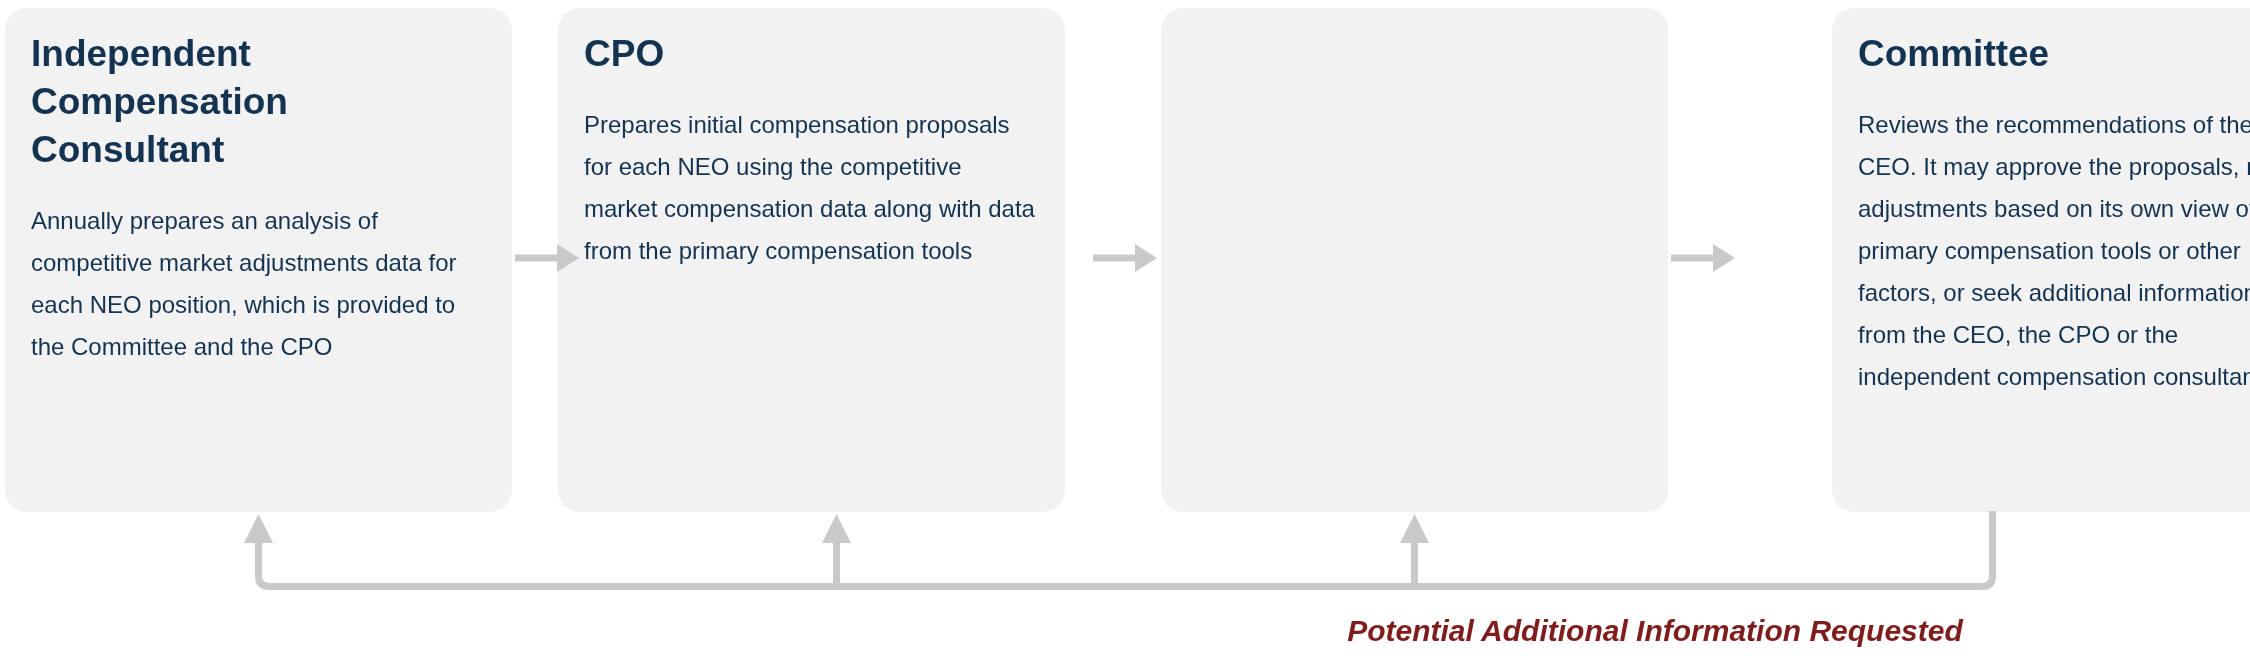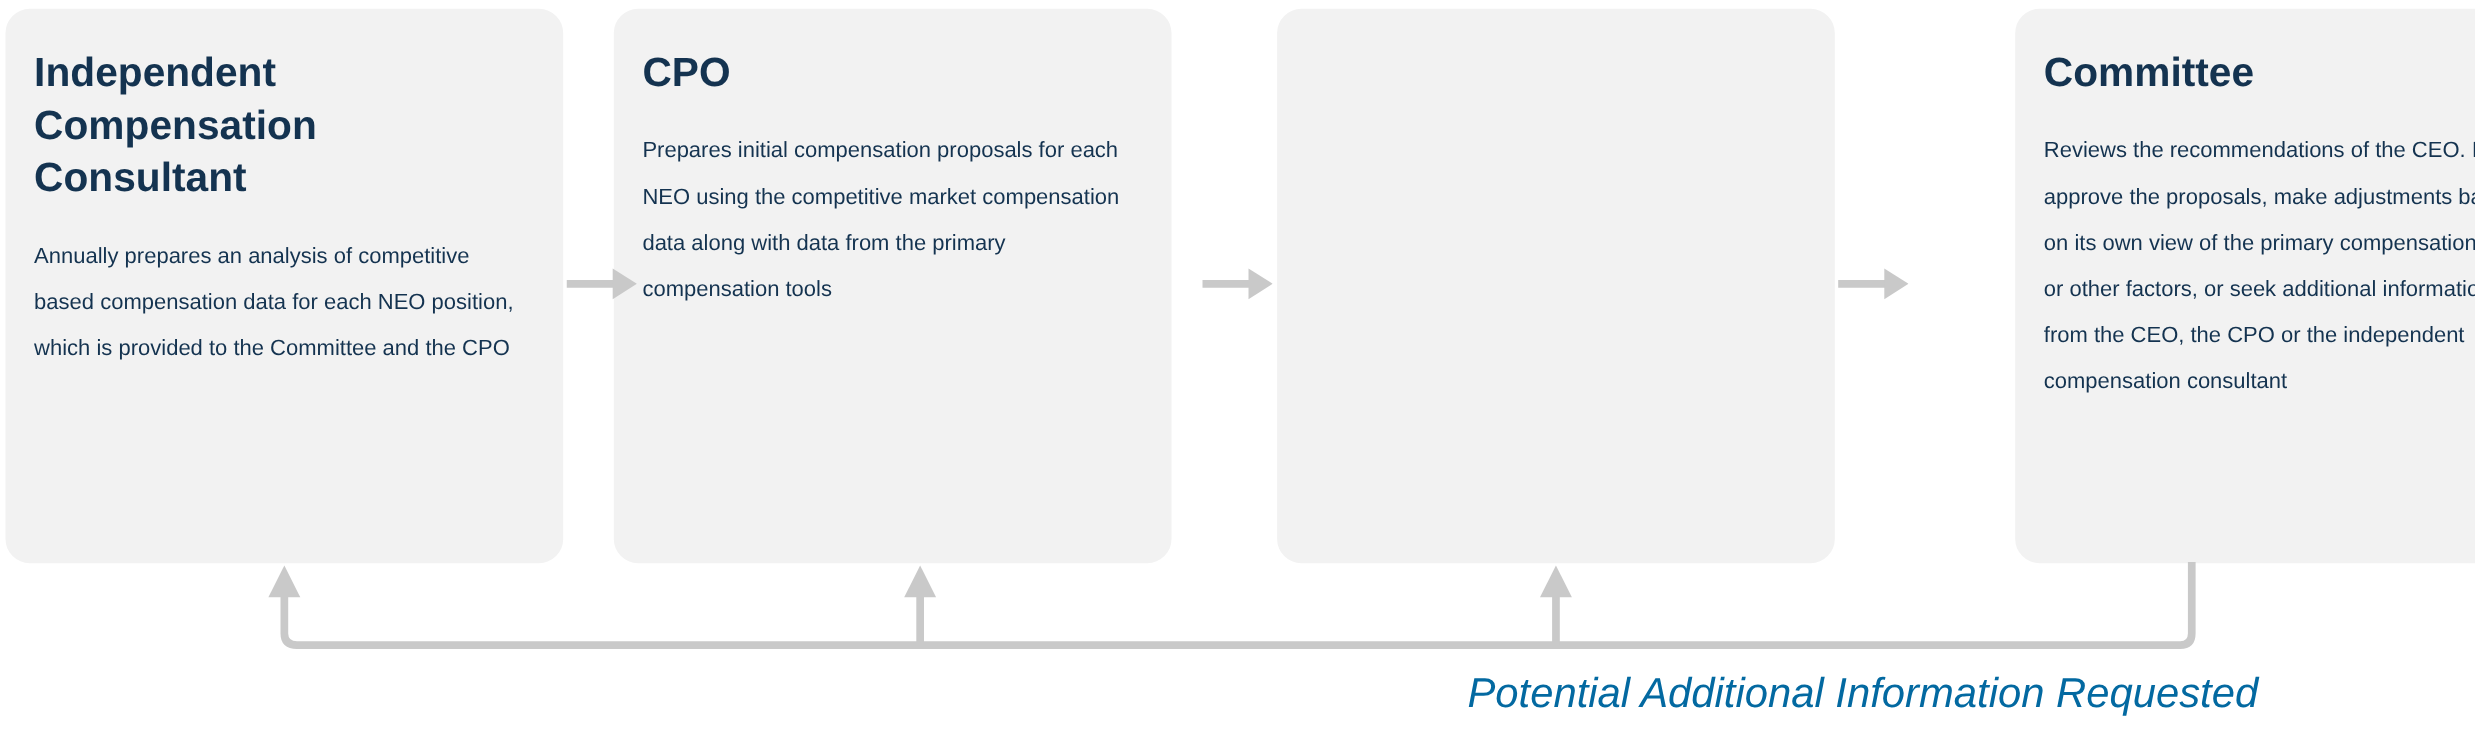--- a/index.html
+++ b/index.html
@@ -19,29 +19,29 @@
     position: absolute;
     top: 8px;
     height: 504px;
     width: 507px;
     background: #f2f2f2;
     border-radius: 22px;
     padding: 22px 26px;
     box-sizing: border-box;
   }
   .box .heading {
-    margin: 12px 0 26px 0;
+    margin: 0 0 26px 0;
     font-size: 37px;
     line-height: 48px;
     font-weight: bold;
     color: #143350;
   }
   .box .body {
     margin: 0;
-    font-size: 20px;
+    font-size: 24px;
     line-height: 42px;
     color: #143350;
     max-width: 452px;
   }
   .arrow-right {
     position: absolute;
     top: 240px;
     width: 64px;
     height: 36px;
   }
@@ -53,34 +53,35 @@
     height: 671px;
     pointer-events: none;
   }
   .caption {
     position: absolute;
     left: 1334px;
     top: 610px;
     width: 642px;
     text-align: center;
     font-style: italic;
-    font-size: 38px;
+    font-size: 30px;
     line-height: 42px;
-    color: #0369a1;
+    color: #7f1d1d;
     white-space: nowrap;
+    font-weight: bold;
   }
 </style>
 </head>
 <body>
 
 <div id="canvas">
 
   <div class="box" style="left:5px">
     <h2 class="heading">Independent Compensation Consultant</h2>
-    <p class="body">Annually prepares an analysis of competitive based compensation data for each NEO position, which is provided to the Committee and the CPO</p>
+    <p class="body">Annually prepares an analysis of competitive market adjustments data for each NEO position, which is provided to the Committee and the CPO</p>
   </div>
 
   <div class="box" style="left:558px">
     <h2 class="heading">CPO</h2>
     <p class="body">Prepares initial compensation proposals for each NEO using the competitive market compensation data along with data from the primary compensation tools</p>
   </div>
 
   <div class="box" style="left:1161px">
   </div>
 

